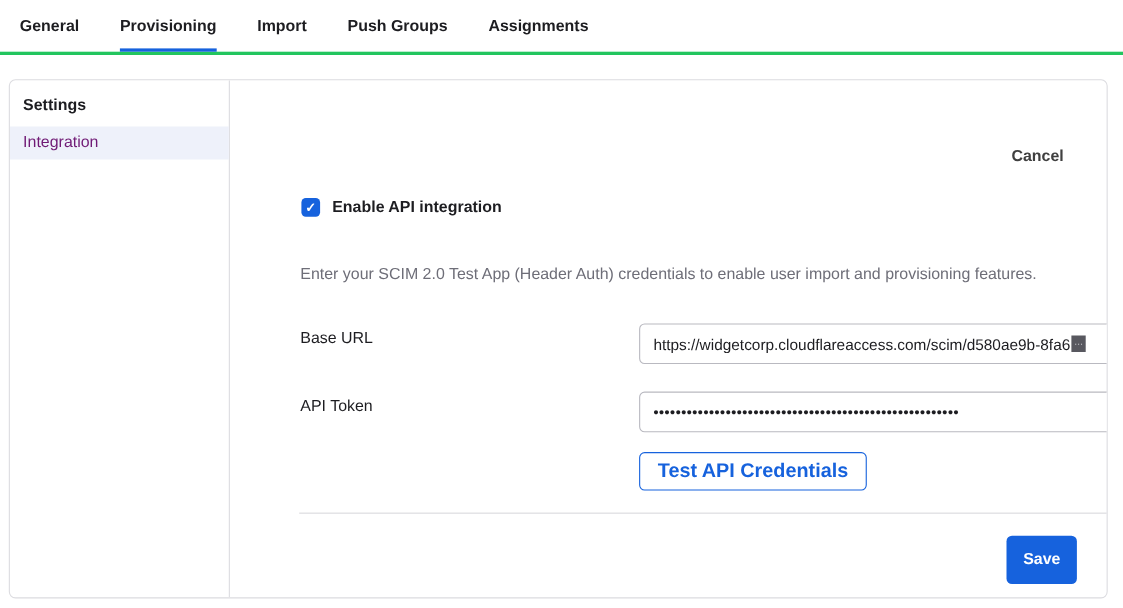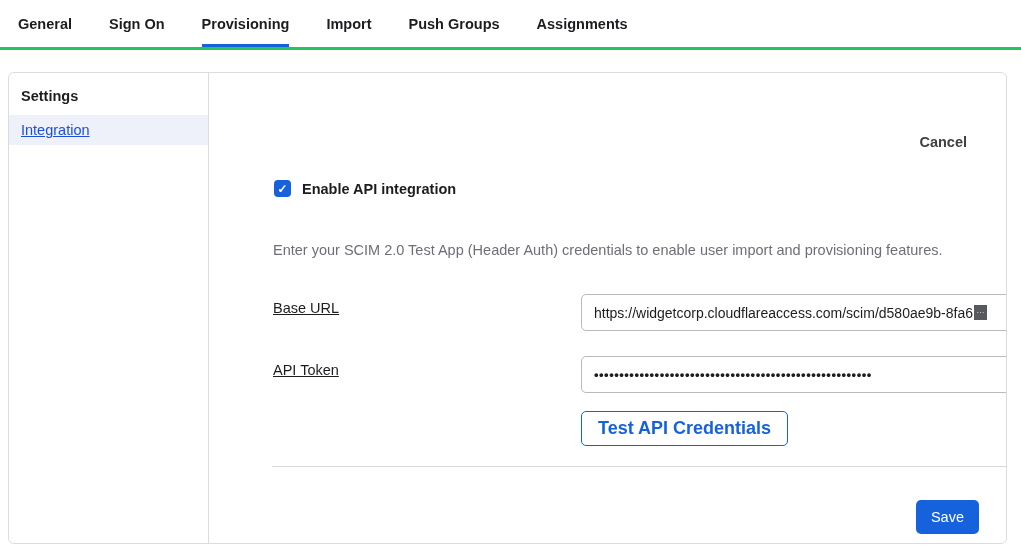--- a/index.html
+++ b/index.html
@@ -19,40 +19,40 @@
   
   .panel { position:absolute; left:8px; top:72px; width:999px; height:472px;
     border:1px solid #dcdce0; border-radius:6px; background:#fff; display:flex;
     overflow:hidden;gap:40px; }
 
   
   .sidebar { width:200px; flex-shrink:0; border-right:1px solid #dcdce0; }
   .sidebar-heading { padding:15px 12px 11px 12px; font-weight:bold;
     font-size:14.5px; color:#1d1d21; }
   .sidebar-item { height:30px; display:flex; align-items:center;
-    padding:0 12px; font-size:14.5px; color:#1d4ed8; cursor:pointer;text-decoration:underline; }
+    padding:0 12px; font-size:14.5px; color:#701a75; cursor:pointer; }
   .sidebar-item.selected { background:#eef1fa; }
 
   
   .main { position:relative; flex:1; }
 
   .cancel-link { position:absolute; top:61px; right:39px; color:#404040;
     font-weight:bold; font-size:14.5px; cursor:pointer; }
 
   .enable-row { position:absolute; top:107px; left:25px; display:flex;
     align-items:center; gap:11px; }
   .checkbox { width:17px; height:17px; background:#1662dd; border-radius:4px;
     display:flex; align-items:center; justify-content:center; color:#fff;
     font-size:12px; font-weight:bold; cursor:pointer; }
   .enable-label { font-weight:bold; font-size:14.5px; }
 
   .description { position:absolute; top:169px; left:24px; width:720px;
     color:#6e6e78; font-size:14.5px; }
 
-  .field-label { position:absolute; left:24px; font-size:14.5px; color:#1d1d21;text-decoration:underline; }
+  .field-label { position:absolute; left:24px; font-size:14.5px; color:#1d1d21; }
   .lbl-baseurl { top:227px; }
   .lbl-token  { top:289px; }
 
   .inputbox { position:absolute; left:332px; width:441px; height:37px;
     border:1px solid #b9b9c0; border-radius:5px; background:#fff;
     display:flex; align-items:center; padding:0 12px; font-size:14px;
     overflow:hidden; white-space:nowrap; cursor:text; }
   .input-baseurl { top:221px; }
   .input-token   { top:283px; letter-spacing:0.5px; font-size:13px; font-weight:bold; }
   .input-text { overflow:hidden; white-space:nowrap; }
@@ -61,33 +61,32 @@
     vertical-align:middle; margin-left:1px; flex-shrink:0; }
 
   .test-btn { position:absolute; top:338px; left:332px; height:35px;
     padding:0 16px; background:#fff; border:1px solid #1662dd; border-radius:5px;
     color:#1662dd; font-weight:bold; font-size:18px; cursor:pointer;
     font-family:"Liberation Sans", sans-serif; }
 
   .divider { position:absolute; top:393px; left:23px; width:750px; height:1px;
     background:#d9d9dd; }
 
-  .save-btn { position:absolute; top:427px; right:27px; height:34px;
+  .save-btn { position:absolute; top:414px; right:27px; height:44px;
     padding:0 15px; background:#1662dd; border:none; border-radius:5px;
-    color:#fff; font-weight:normal; font-size:14.5px; cursor:pointer;
+    color:#fff; font-weight:bold; font-size:14.5px; cursor:pointer;
     font-family:"Liberation Sans", sans-serif; }
 </style>
 </head>
 <body>
 
 <div class="stage">
 
   <nav class="tabbar">
     <div class="tab">General</div>
-    <div class="tab">Sign On</div>
     <div class="tab active">Provisioning</div>
     <div class="tab">Import</div>
     <div class="tab">Push Groups</div>
     <div class="tab">Assignments</div>
   </nav>
 
   <section class="panel">
 
     <aside class="sidebar">
       <div class="sidebar-heading">Settings</div>

